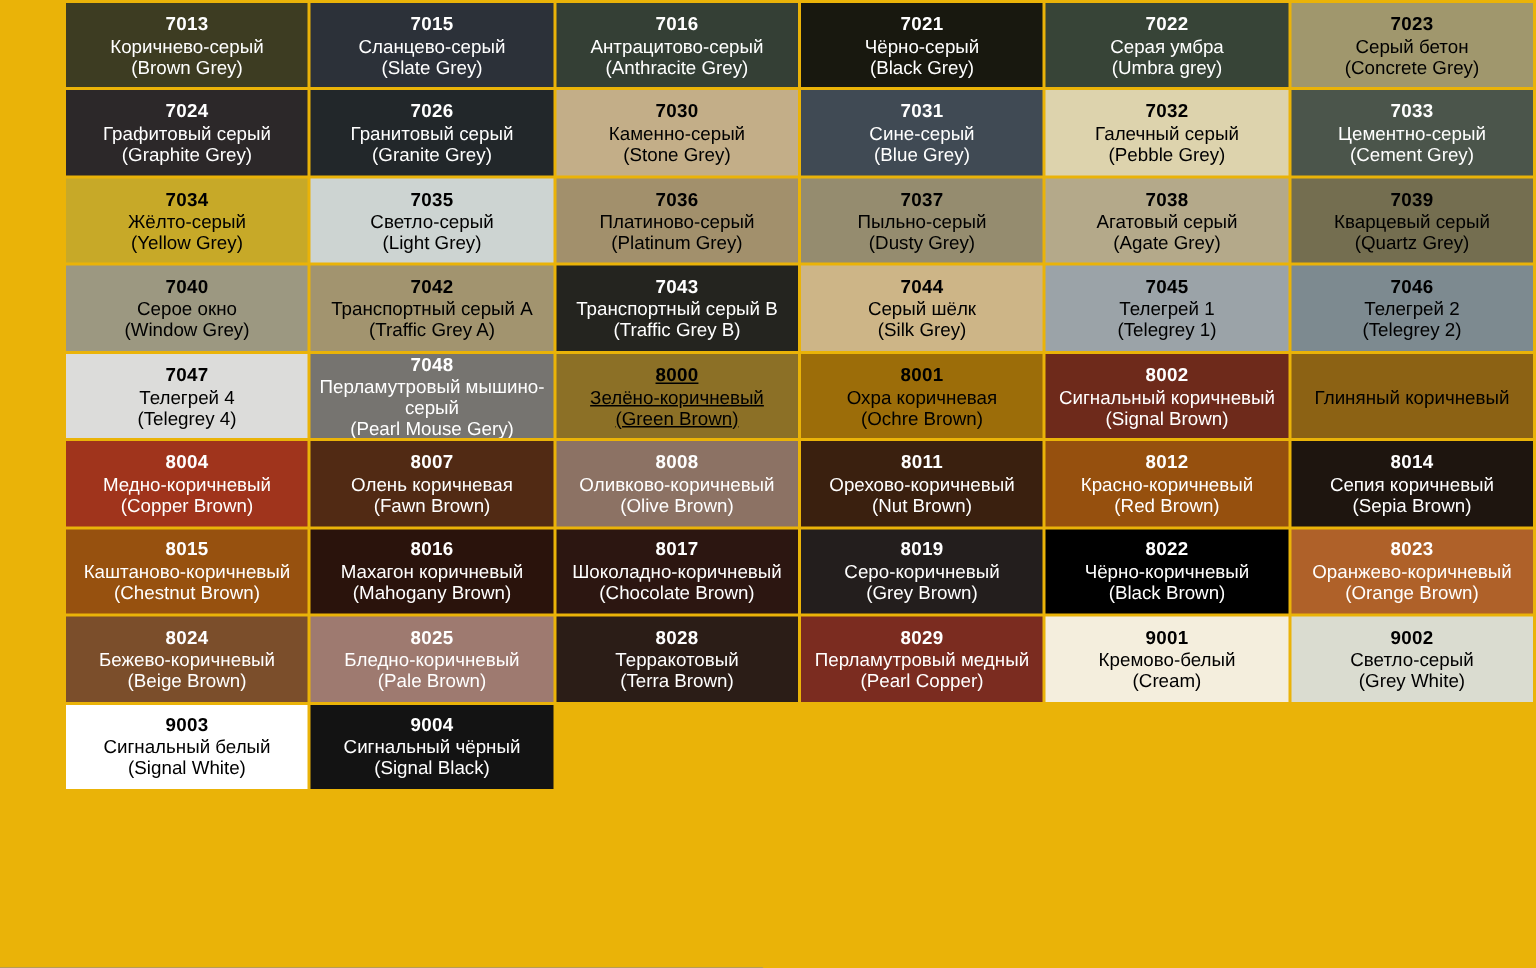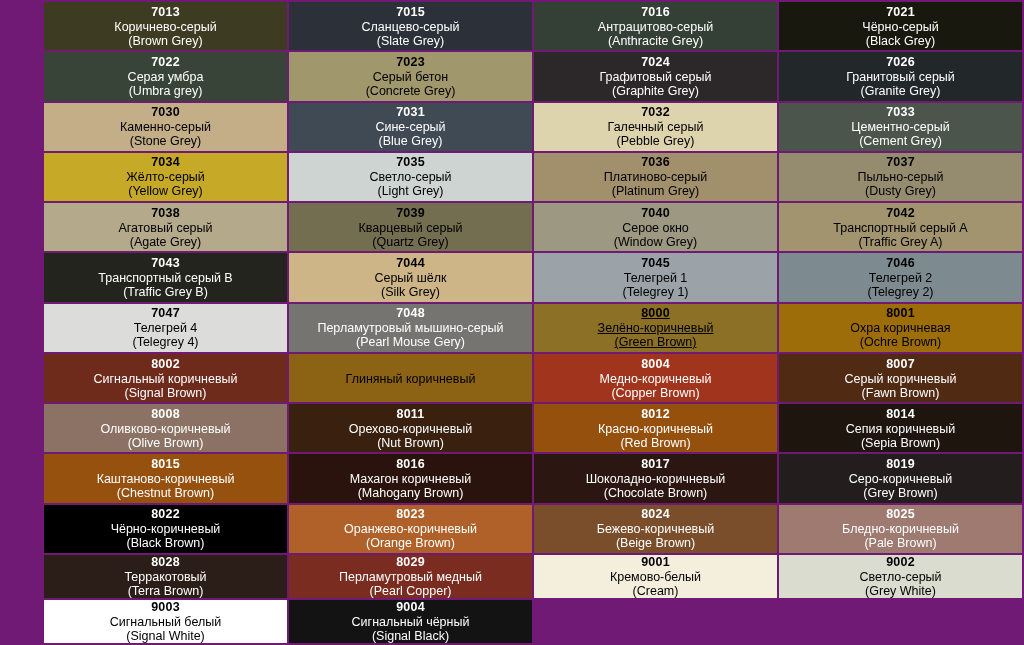--- a/index.html
+++ b/index.html
@@ -48,21 +48,21 @@
   .swatch .name-en {
     font-size: 12.5px;
     font-weight: normal;
   }
   .light-text { color: #ffffff; }
   .dark-text  { color: #000000; }
 </style>
 </head>
 <body>
 
-<div id="ral-chart" style="grid-template-columns: repeat(4, 1fr); grid-template-rows: repeat(11, 1fr); background: #701a75; padding-left: 44px;">
+<div id="ral-chart" style="grid-template-columns: repeat(6, 1fr); grid-template-rows: repeat(11, 1fr); background: #eab308; padding-left: 44px;">
     <div class="swatch light-text" style="background-color: rgb(61, 60, 34);">
       <div class="code">7013</div>
       <div class="name-ru">Коричнево-серый</div>
       <div class="name-en">(Brown Grey)</div>
     </div>
     <div class="swatch light-text" style="background-color: rgb(44, 49, 57);">
       <div class="code">7015</div>
       <div class="name-ru">Сланцево-серый</div>
       <div class="name-en">(Slate Grey)</div>
     </div>
@@ -206,21 +206,21 @@
       <div class="name-ru">Глиняный коричневый</div>
       <div class="name-en">(Clay Brown)</div>
     </div>
     <div class="swatch light-text" style="background-color: rgb(160, 52, 28);">
       <div class="code">8004</div>
       <div class="name-ru">Медно-коричневый</div>
       <div class="name-en">(Copper Brown)</div>
     </div>
     <div class="swatch light-text" style="background-color: rgb(81, 42, 20);">
       <div class="code">8007</div>
-      <div class="name-ru">Серый коричневый</div>
+      <div class="name-ru">Олень коричневая</div>
       <div class="name-en">(Fawn Brown)</div>
     </div>
     <div class="swatch light-text" style="background-color: rgb(140, 114, 100);">
       <div class="code">8008</div>
       <div class="name-ru">Оливково-коричневый</div>
       <div class="name-en">(Olive Brown)</div>
     </div>
     <div class="swatch light-text" style="background-color: rgb(58, 32, 15);">
       <div class="code">8011</div>
       <div class="name-ru">Орехово-коричневый</div>

